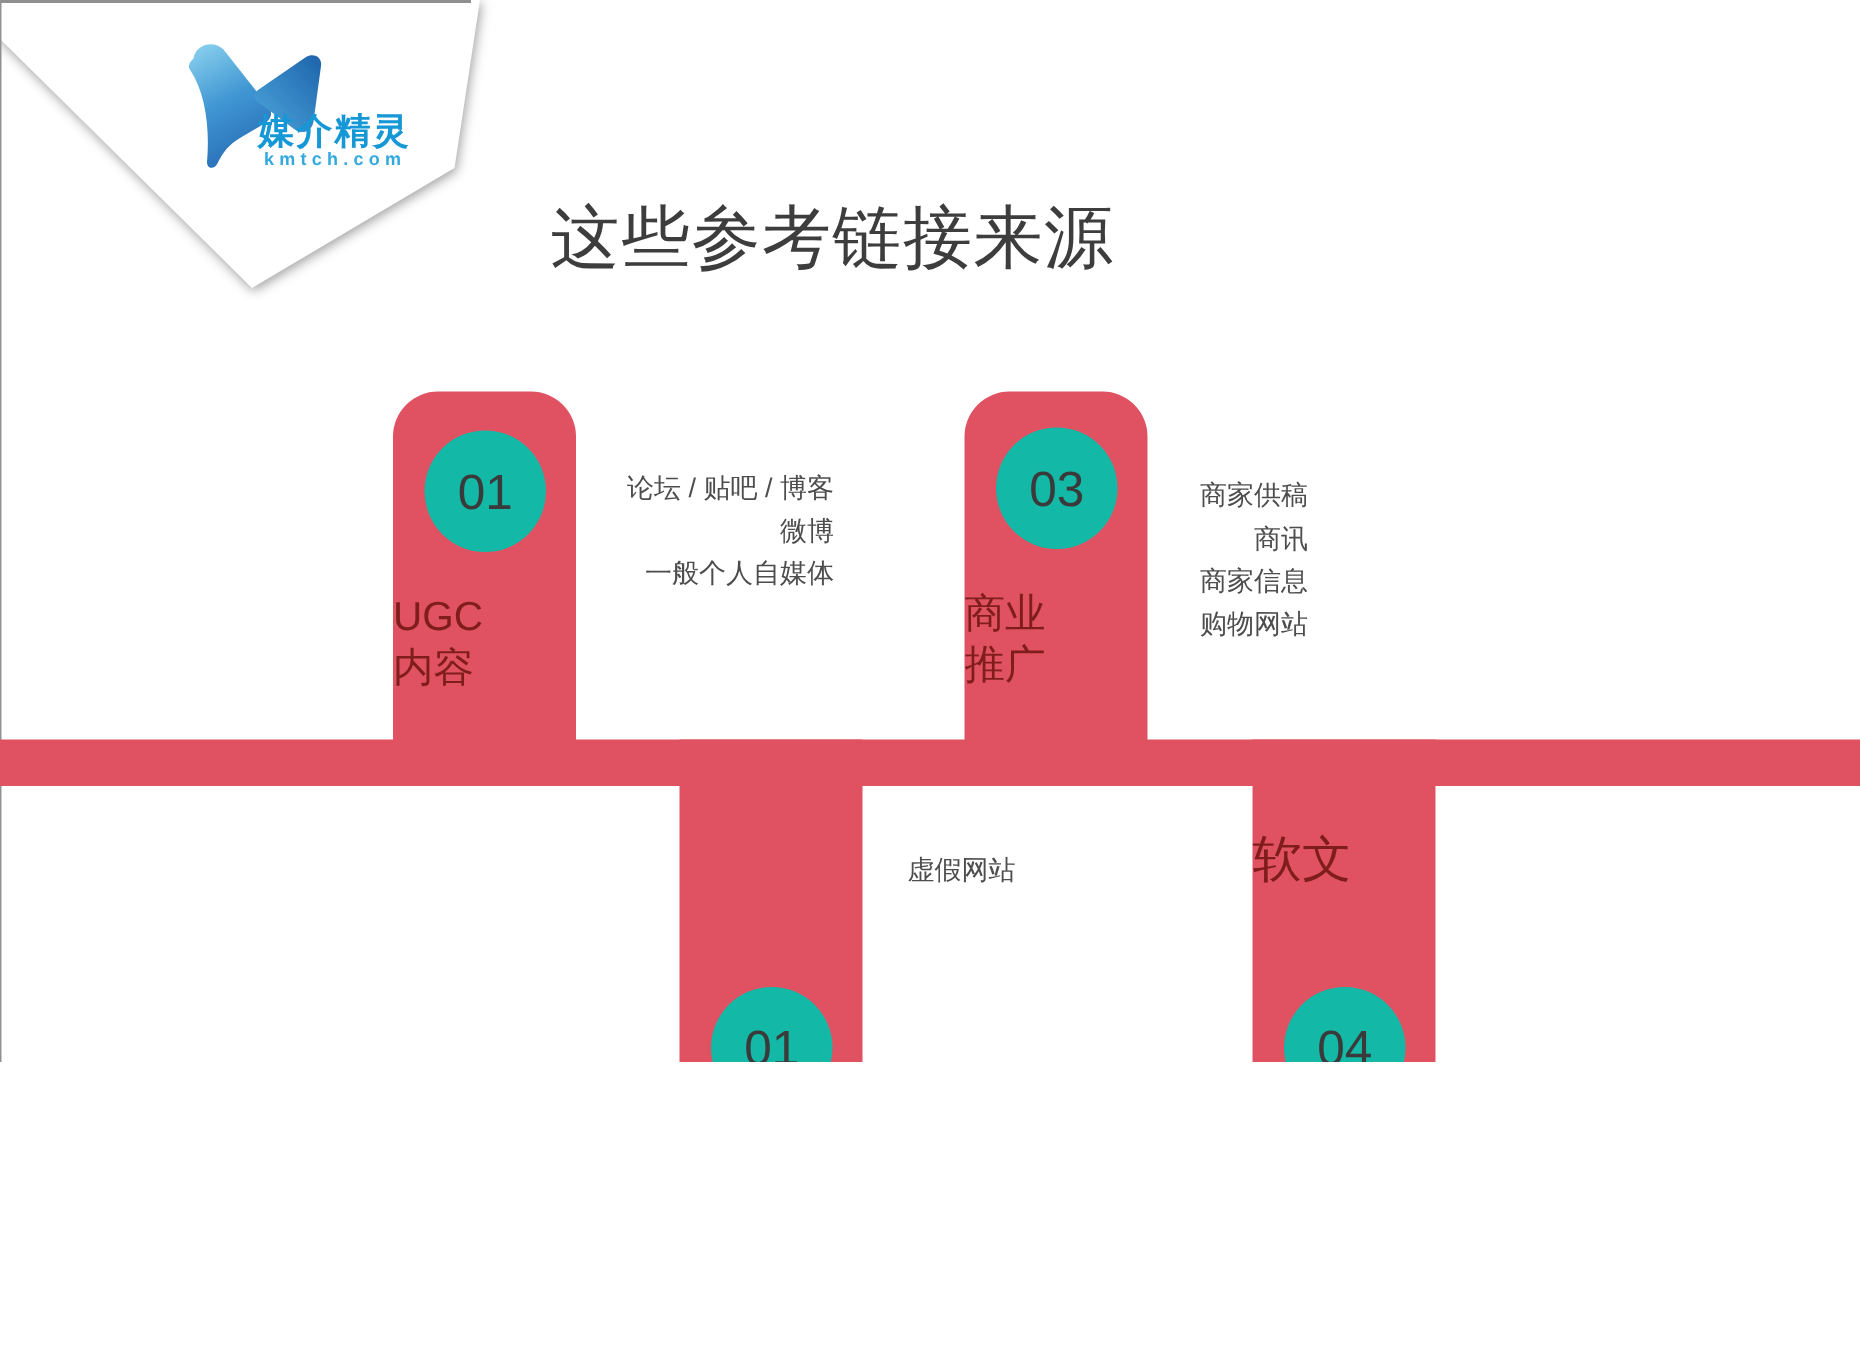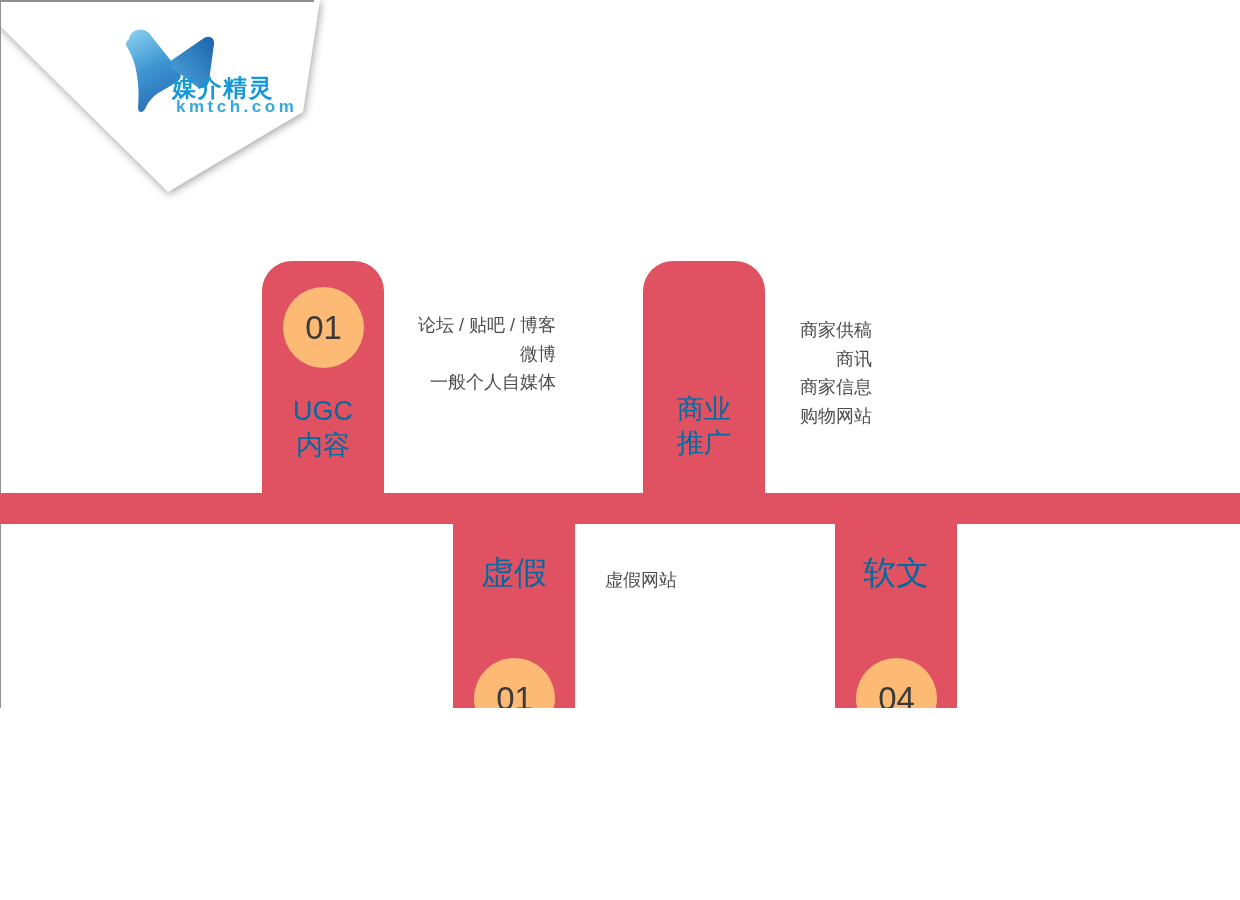--- a/index.html
+++ b/index.html
@@ -9,39 +9,39 @@
   }
   
   .edge-left{position:absolute;left:0;top:0;width:1px;height:883px;background:#919191;}
   .edge-top{position:absolute;left:0;top:0;width:314px;height:2px;background:#6a6a6a;opacity:.75;}
 
   
   .ribbon{position:absolute;left:0;top:0;filter:drop-shadow(1px 2px 4px rgba(0,0,0,.38));}
   .logo-mark{position:absolute;left:120px;top:26px;}
   .brand-name{position:absolute;left:172px;top:76px;font-size:24px;font-weight:bold;
     letter-spacing:1.5px;color:var(--logo-blue,#1697d6);line-height:24px;}
-  .brand-domain{position:absolute;left:176px;top:100px;font-size:17px;font-weight:bold;
+  .brand-domain{position:absolute;left:176px;top:100px;font-size:12px;font-weight:bold;
     letter-spacing:3.5px;color:var(--logo-blue-light,#33a9de);line-height:13px;text-align:center;}
 
   
   .title-line{position:absolute;color:var(--title-text,#3d3d3d);font-size:46px;line-height:46px;letter-spacing:1px;white-space:nowrap;}
   .title-1{left:370px;top:53px;}
   .title-2{left:367px;top:135px;}
   .title-highlight{position:absolute;left:766px;top:122px;color:var(--highlight-red,#e8515f);
     font-size:70px;line-height:70px;font-weight:500;white-space:nowrap;}
 
   
   .tl-bar{position:absolute;left:0;top:493px;width:1240px;height:31px;background:var(--accent,#e05261);}
   .col{position:absolute;width:122px;background:var(--accent,#e05261);}
   .col.up{top:261px;height:263px;border-radius:30px 30px 0 0;}
   .col.down{top:493px;height:264px;border-radius:0 0 30px 30px;}
-  .circle{position:absolute;width:81px;height:81px;border-radius:50%;background:#fdba74;
+  .circle{position:absolute;width:81px;height:81px;border-radius:50%;background:#14b8a6;
     display:flex;align-items:center;justify-content:center;}
   .circle span{font-size:33px;color:var(--number-text,#3a3a3a);}
-  .step-label{position:absolute;width:122px;text-align:center;color:#0369a1;white-space:nowrap;}
+  .step-label{position:absolute;width:122px;text-align:left;color:#7f1d1d;white-space:nowrap;}
   .step-label.up{font-size:27px;line-height:34px;}
   .step-label.down{font-size:33px;line-height:40px;}
   .details{position:absolute;color:var(--detail-text,#4d4d4d);font-size:18px;line-height:28.5px;white-space:nowrap;text-align:right;}
 </style>
 </head>
 <body>
 
 <div class="stage">
 
   <svg class="ribbon" width="360" height="230" aria-hidden="true">
@@ -61,49 +61,50 @@
         <stop offset="0" stop-color="#1d63ab"></stop>
         <stop offset="1" stop-color="#4da7dc"></stop>
       </linearGradient>
     </defs>
     <path d="M9,13 C10,4 22,0 29,7 L59,45 C62,49 61,53 57,56 L40,66 C33,70 28,76 25,83 C23,87 18,87 18,82 C20,60 17,36 7,21 C5,18 6,16 9,13 Z" fill="url(#lg1)"></path>
     <path d="M52,34 L84,12 C89,9 95,12 94,18 L89,55 C88,62 81,64 76,60 L52,42 C49,40 49,36 52,34 Z" fill="url(#lg2)"></path>
   </svg>
   <div class="brand-name">媒介精灵</div>
   <div class="brand-domain">kmtch.com</div>
 
+  <div class="title-line title-2">这些参考链接来源</div>
 
   <div class="tl-bar"></div>
 
   <div class="col up" style="left:262px"></div>
   <div class="circle" style="left:283px;top:287px">
     <span>01</span>
   </div>
   <div class="step-label up" style="left:262px;top:394px">
     <div>UGC</div>
     <div>内容</div>
   </div>
   <div class="details" style="left:418px;top:311px">
     <div>论坛 / 贴吧 / 博客</div>
     <div>微博</div>
     <div>一般个人自媒体</div>
   </div>
 
   <div class="col down" style="left:453px"></div>
-  <div class="step-label down" style="left:453px;top:553px">
-    <div>虚假</div>
-  </div>
   <div class="circle" style="left:474px;top:658px">
     <span>01</span>
   </div>
   <div class="details" style="left:605px;top:566px">
     <div>虚假网站</div>
   </div>
 
   <div class="col up" style="left:643px"></div>
+  <div class="circle" style="left:664px;top:285px">
+    <span>03</span>
+  </div>
   <div class="step-label up" style="left:643px;top:392px">
     <div>商业</div>
     <div>推广</div>
   </div>
   <div class="details" style="left:800px;top:316px">
     <div>商家供稿</div>
     <div>商讯</div>
     <div>商家信息</div>
     <div>购物网站</div>
   </div>

